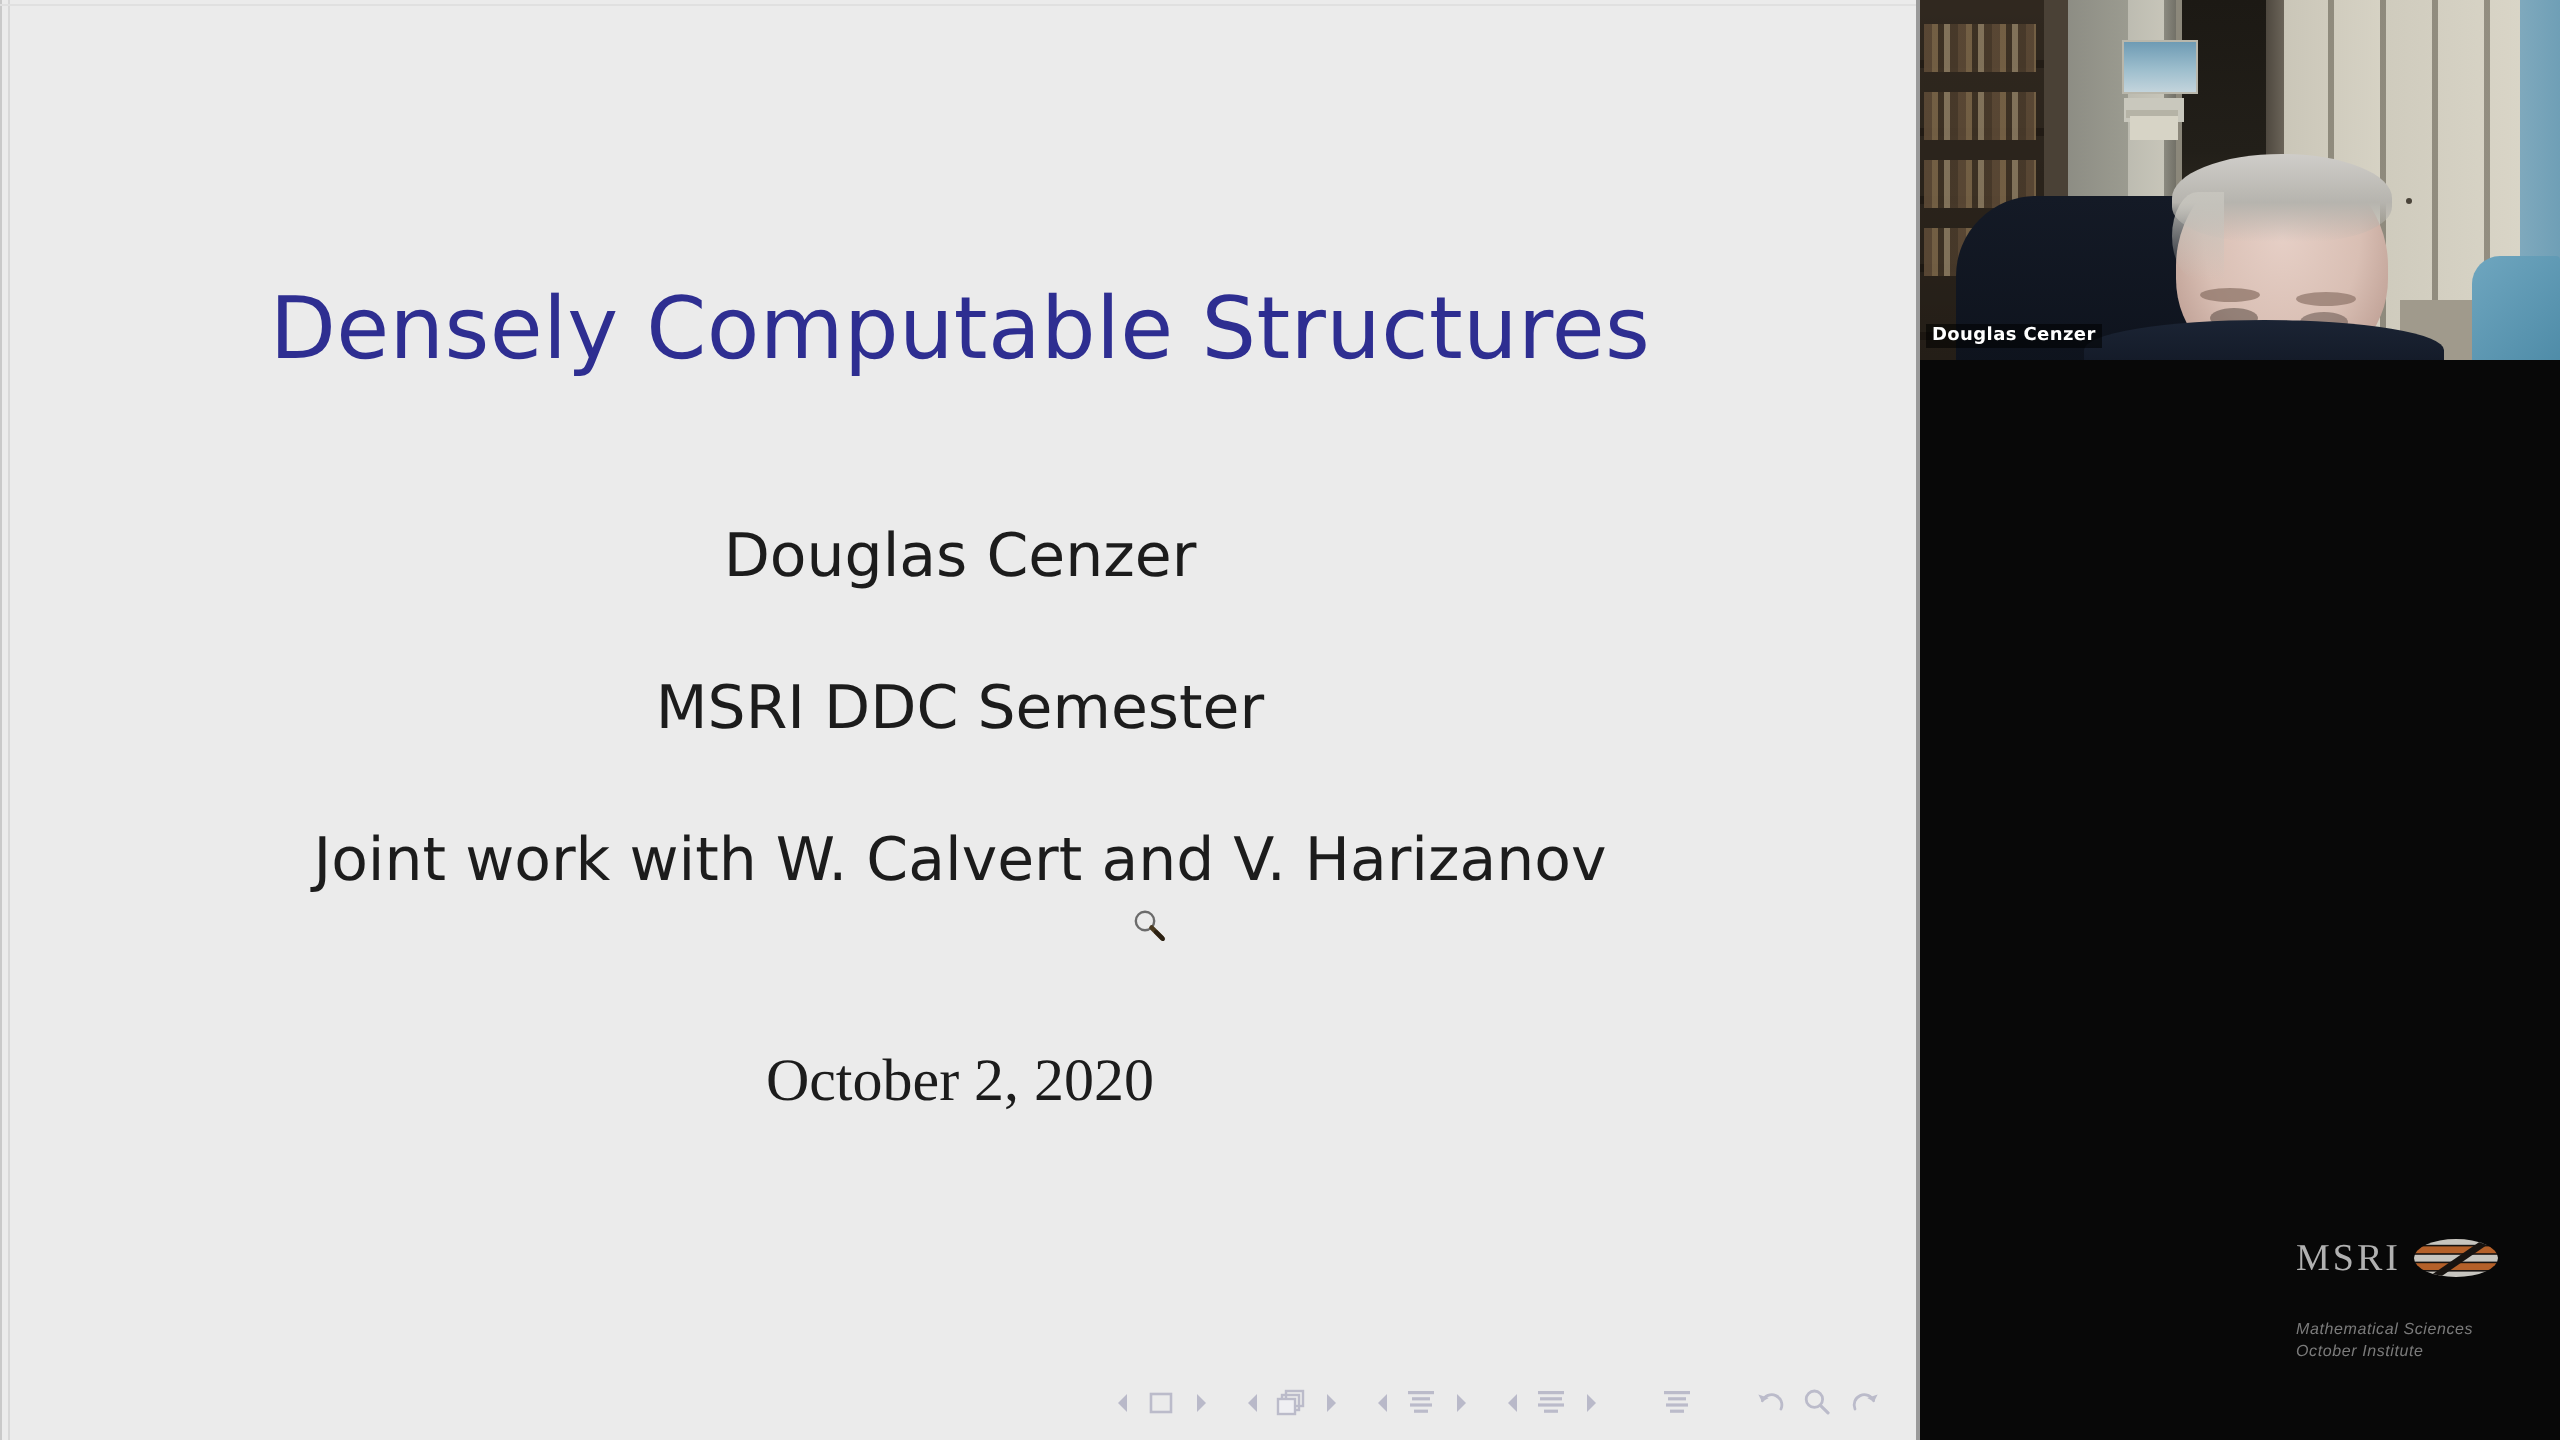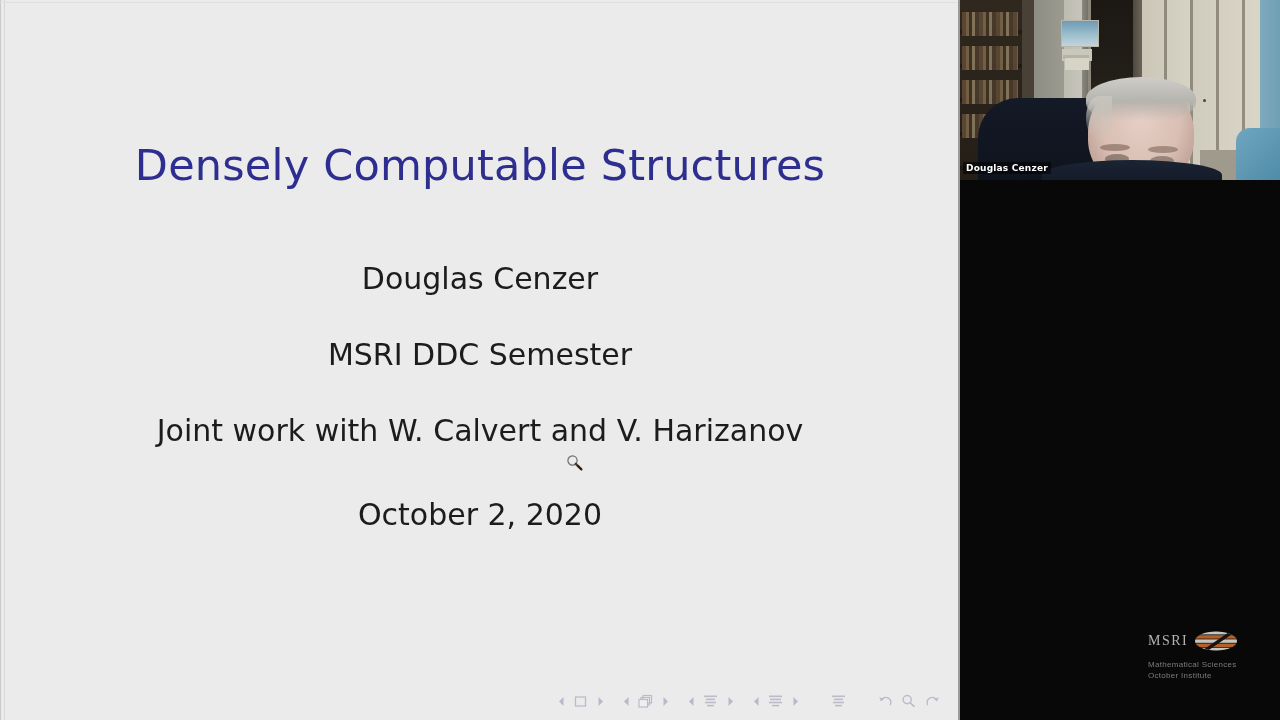--- a/index.html
+++ b/index.html
@@ -91,21 +91,21 @@
     left: 0;
     font-family: "DejaVu Sans", sans-serif;
     font-size: 30px;
     font-weight: 400;
     color: #1c1c1c;
     white-space: nowrap;
   }
   .line-author  { top: 261px; }
   .line-venue   { top: 337px; }
   .line-joint   { top: 413px; }
-  .line-date    { top: 497px; }
+  .line-date    { top: 524px; font-family: Liberation Serif, serif; }
 
   
   .cursor-magnifier {
     position: absolute;
     left: 566px;
     top: 454px;
     width: 18px;
     height: 18px;
   }
 
@@ -413,33 +413,34 @@
     text-align: left;
     opacity: 0.85;
   }
   .msri-row {
     display: flex;
     align-items: center;
     gap: 6px;
   }
   .msri-word {
     font-family: "Liberation Serif", serif;
-    font-size: 14px;
+    font-size: 19px;
     letter-spacing: 1.5px;
     color: #cfcfcf;
     line-height: 1;
   }
   .msri-mark { display: block; }
   .msri-sub {
-    margin-top: 8px;
+    margin-top: 20px;
     font-family: "Liberation Sans", sans-serif;
     font-size: 8px;
     line-height: 1.35;
     color: #8f8f8f;
     letter-spacing: 0.3px;
+    font-style: italic;
   }
 </style>
 </head>
 <body>
 
 <div class="screen">
 
   <div class="slide-pane">
 
     <div class="slide-edge-left2"></div>

